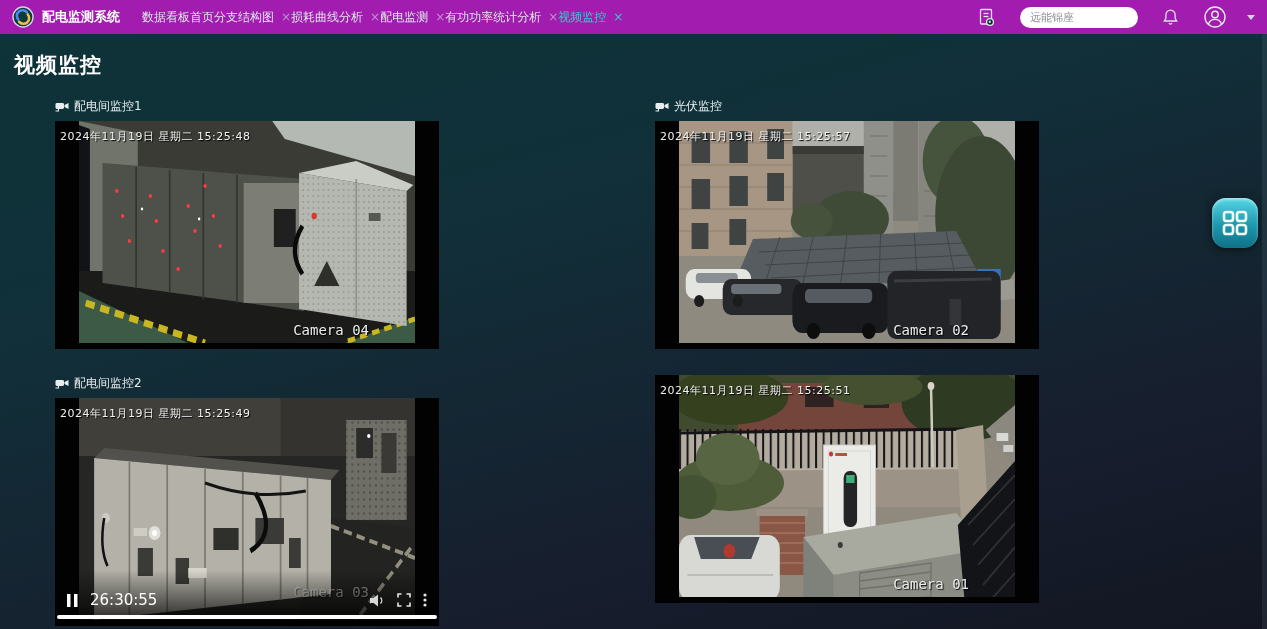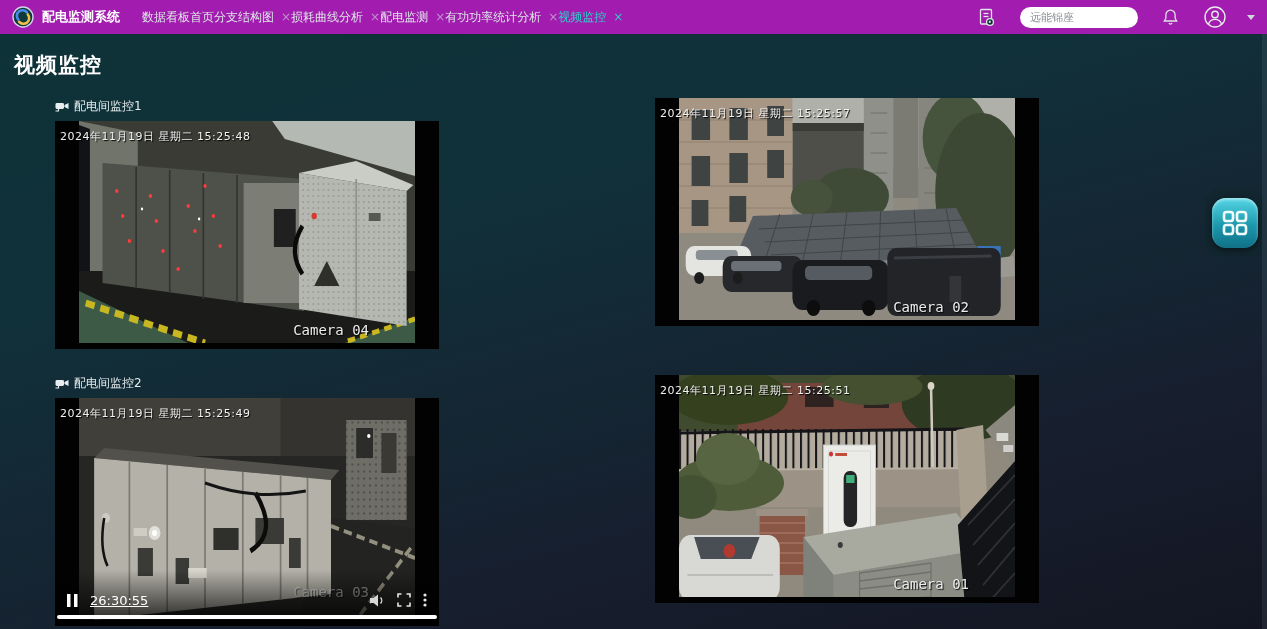--- a/index.html
+++ b/index.html
@@ -33,21 +33,21 @@
   .v-ts{position:absolute;top:8px;left:5px;font-size:11px;color:#f2f2f2;letter-spacing:.5px;
     text-shadow:1px 1px 1px rgba(0,0,0,.95);white-space:nowrap;}
   .v-cam{position:absolute;bottom:11px;right:70px;font-size:14px;color:#ececec;
     font-family:"DejaVu Sans Mono","Liberation Mono",monospace;text-shadow:1px 1px 1px rgba(0,0,0,.9);}
   .v-cam.dim{opacity:.55;}
   
   .ctrl-shade{position:absolute;left:0;right:0;bottom:0;height:56px;
     background:linear-gradient(to top,rgba(0,0,0,.85),rgba(0,0,0,0));}
   .controls{position:absolute;left:0;right:0;bottom:14px;height:24px;display:flex;align-items:center;
     gap:12px;padding:0 12px;}
-  .ctrl-time{font-size:13px;color:#fff;text-decoration:underline;}
+  .ctrl-time{font-size:15px;color:#fff;}
   .ctrl-spacer{flex:1;}
   .progress{position:absolute;left:2px;right:2px;bottom:7px;height:4px;background:#fff;border-radius:2px;}
   
   .quick-wrap{position:absolute;right:2px;top:189px;width:60px;height:68px;border-radius:14px;
     background:rgba(18,38,48,.78);display:flex;align-items:center;justify-content:center;}
   .quick-btn{width:46px;height:50px;border-radius:14px;cursor:pointer;
     background:linear-gradient(180deg,#55d6e6 0%,#1d97ac 55%,#0f7187 100%);
     box-shadow:inset 0 2px 3px rgba(255,255,255,.45), 0 2px 6px rgba(0,0,0,.5);
     display:flex;align-items:center;justify-content:center;}
   .scrollbar{position:absolute;right:0;top:34px;bottom:0;width:5px;background:rgba(160,190,200,.10);}
@@ -182,20 +182,28 @@
           <circle cx="280" cy="95" r="3.2" fill="#d63a2e"></circle>
           <path d="M266,105 q-18,25 0,48" stroke="#0a0a0a" stroke-width="5" fill="none"></path>
         </svg>
       </div>
       <div class="v-ts">2024年11月19日 星期二 15:25:48</div>
       <div class="v-cam">Camera 04</div>
     </div>
   </div>
 
   <div class="card">
+    <div class="card-label">
+      <svg width="14" height="11" viewBox="0 0 14 11">
+        <rect x="0.5" y="2" width="8.5" height="6" rx="1.4" fill="#e8eef0"></rect>
+        <polygon points="9.5,4 13.5,2 13.5,8 9.5,6" fill="#e8eef0"></polygon>
+        <path d="M3.5 8 v2 h-3" stroke="#e8eef0" stroke-width="1.1" fill="none"></path>
+      </svg>
+      <span>光伏监控</span>
+    </div>
     <div class="video">
       <div class="scene">
         <svg viewBox="0 0 400 222" preserveAspectRatio="none">
           <rect width="400" height="222" fill="#8f8a80"></rect>
           <rect x="0" y="0" width="400" height="70" fill="#b0b0aa"></rect>
           <rect x="220" y="0" width="35" height="115" fill="#90908a"></rect>
           <rect x="255" y="0" width="30" height="100" fill="#7b7b73"></rect>
           <rect x="285" y="0" width="45" height="125" fill="#86867e"></rect>
           <g stroke="#6e6e66" stroke-width="1">
             <line x1="228" y1="15" x2="248" y2="15"></line>

